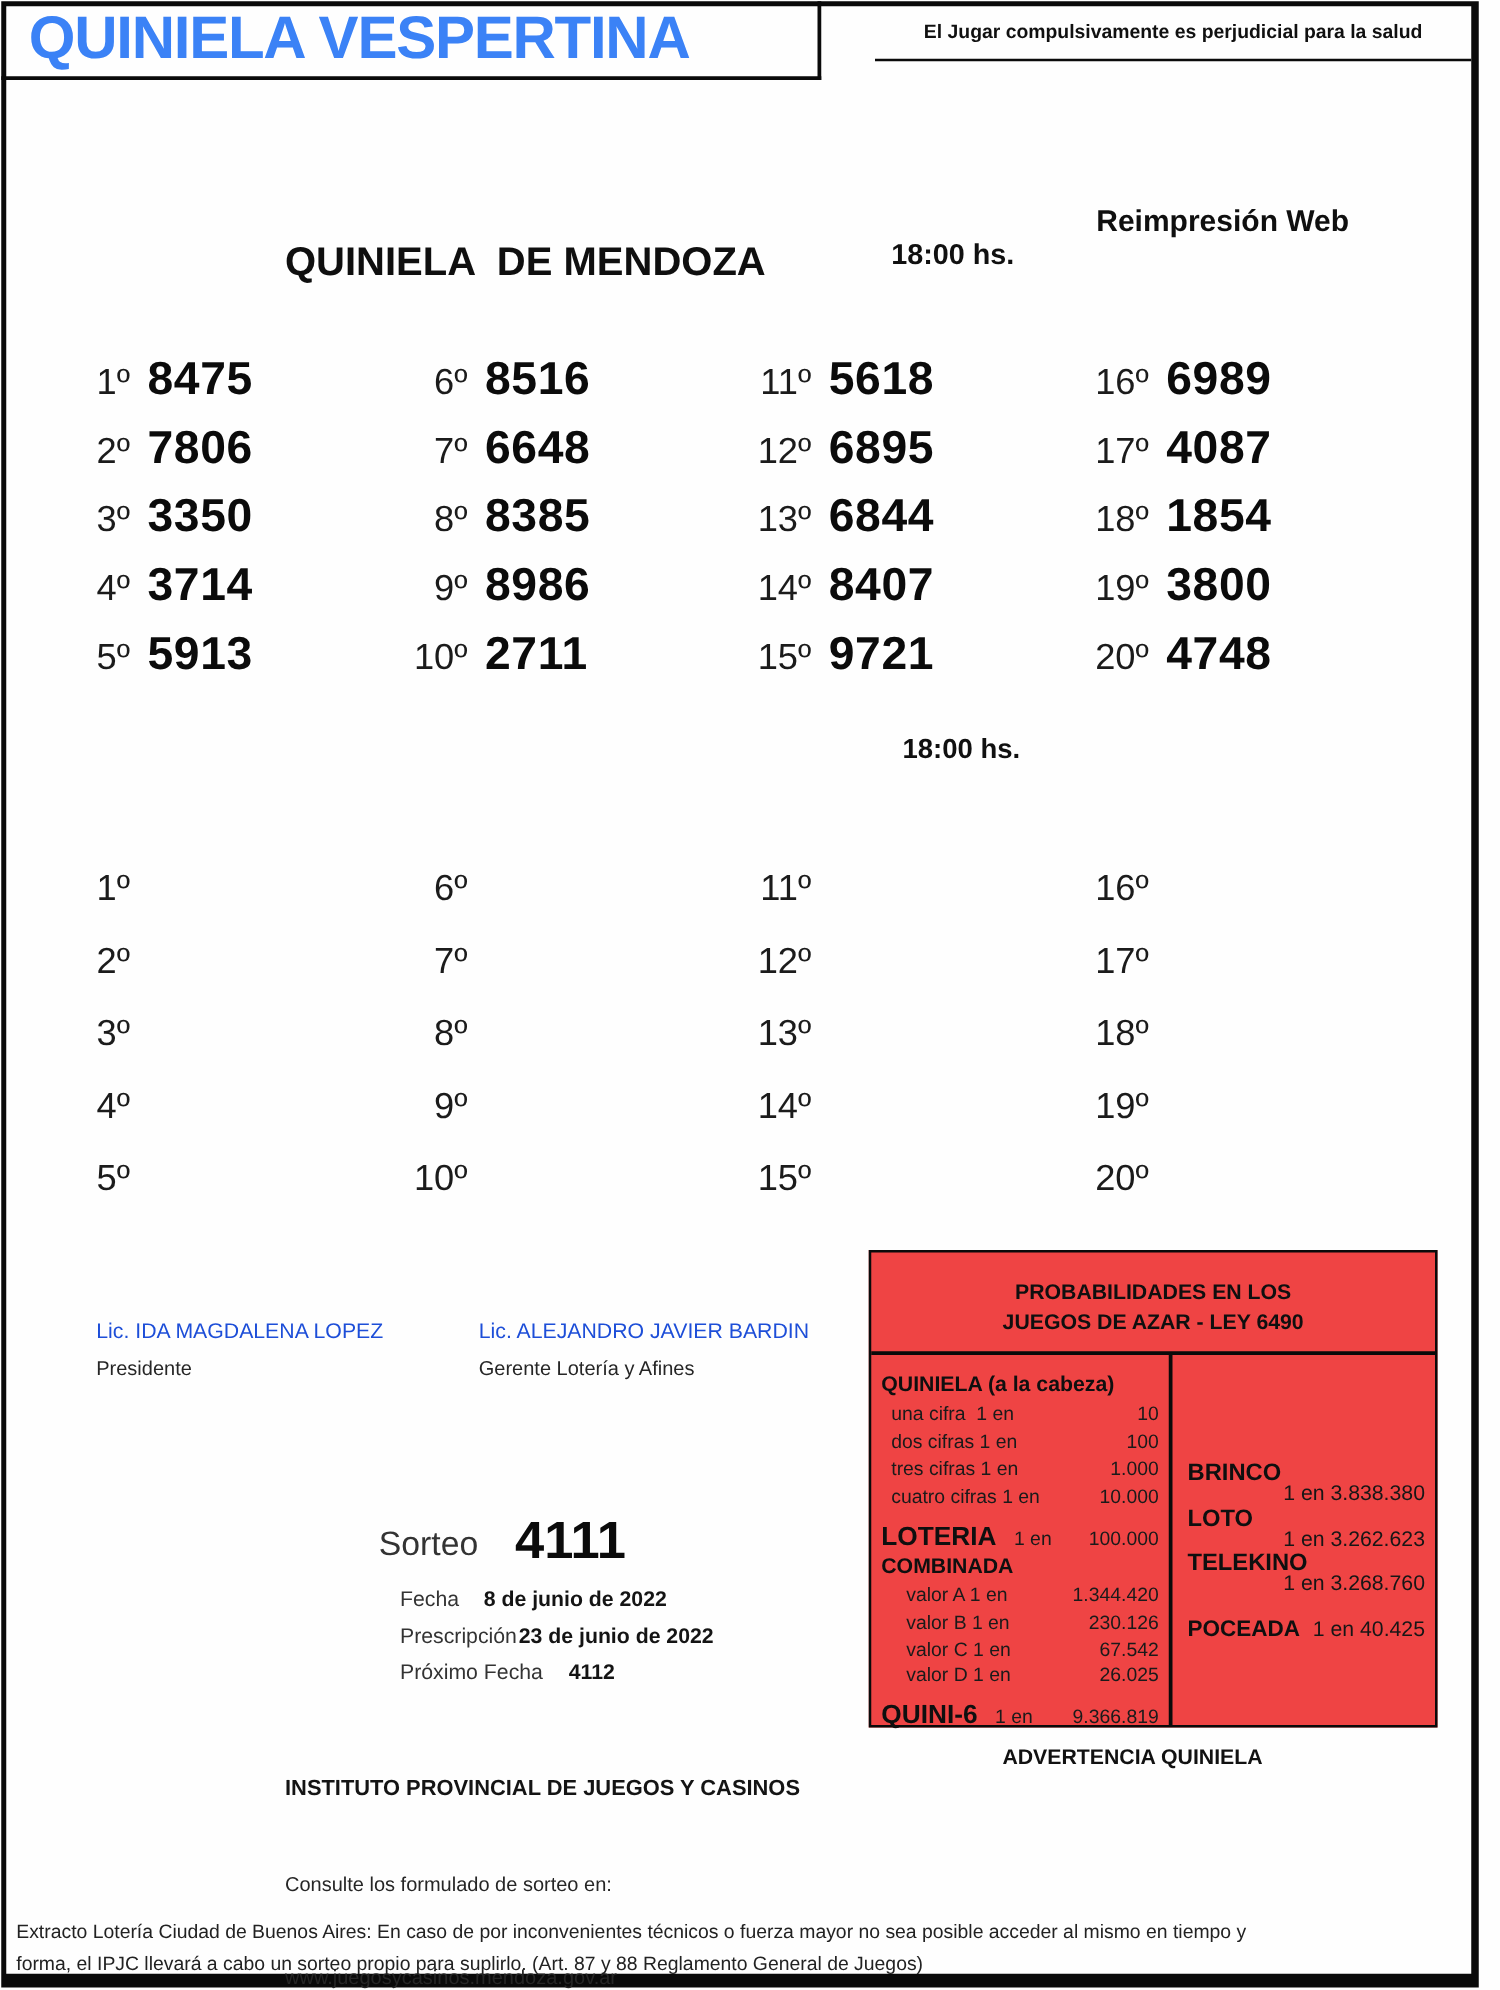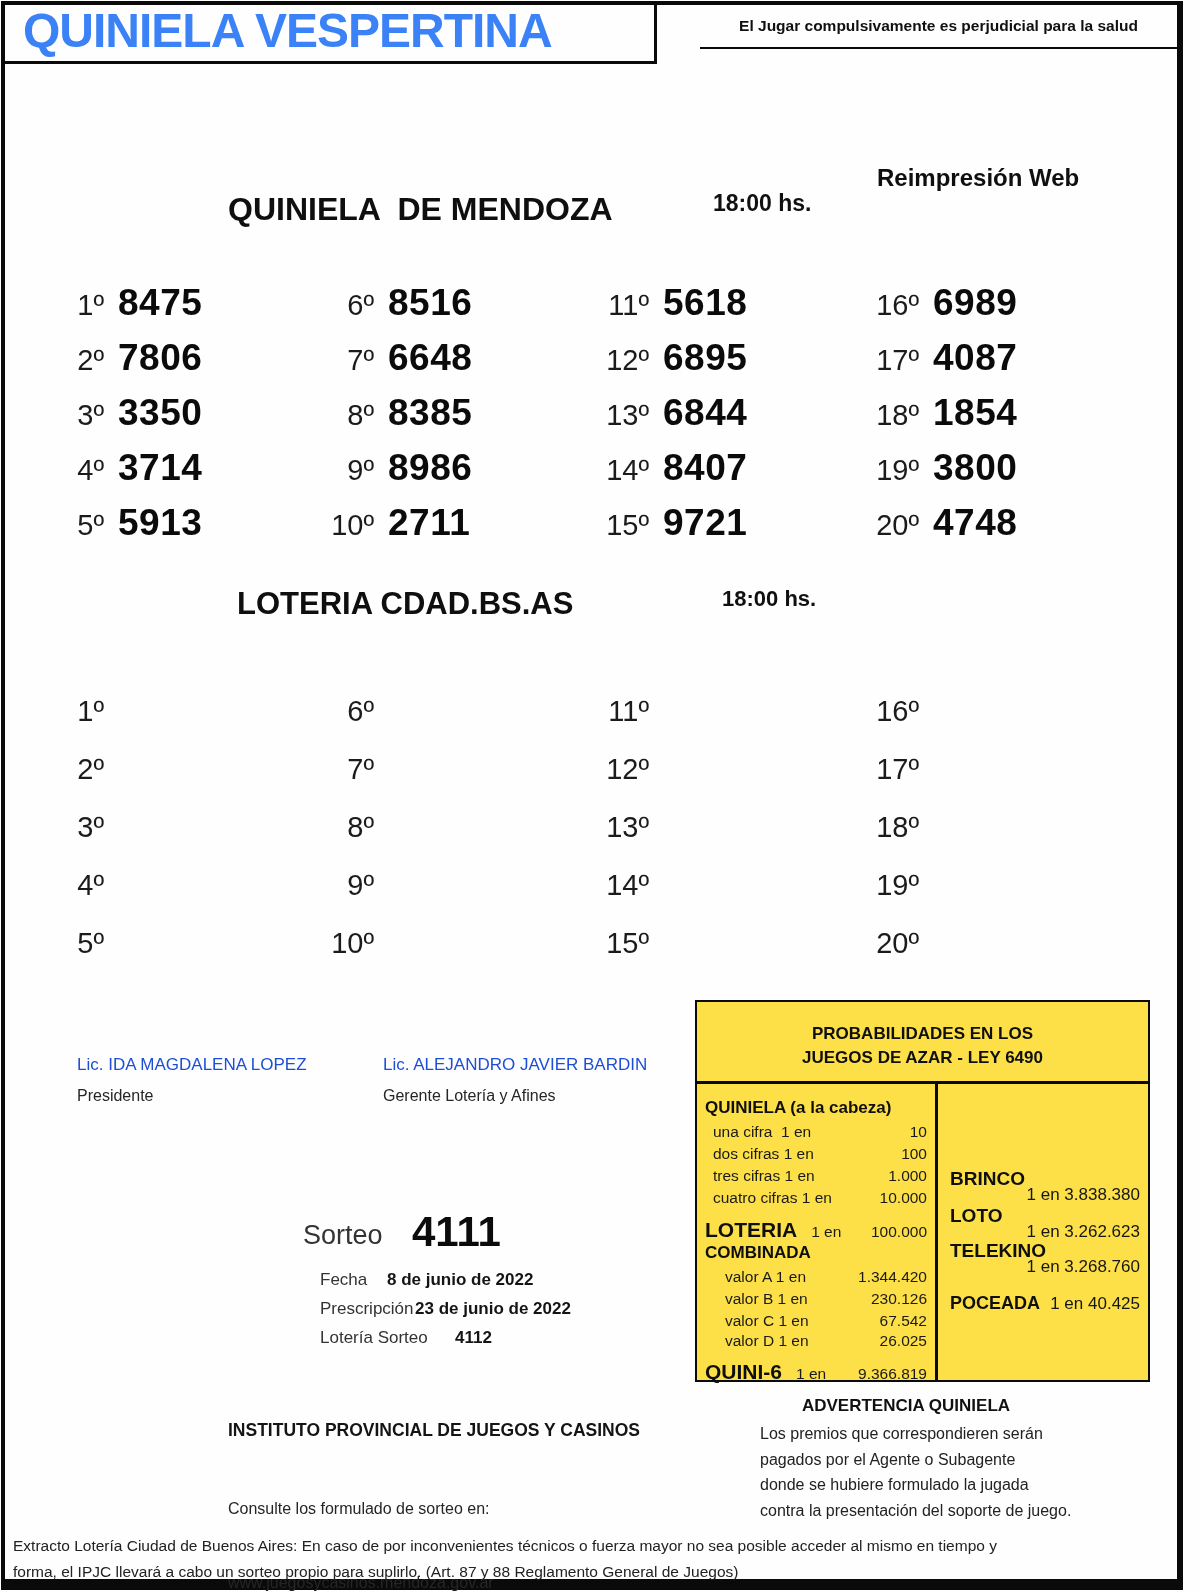--- a/index.html
+++ b/index.html
@@ -46,21 +46,21 @@
   .draw-number{ position:absolute; left:412px; top:1208px; font-size:42px; font-weight:bold; color:#0b0b0b; }
   .draw-row   { position:absolute; left:303px; font-size:17px; color:#333; display:flex; align-items:baseline; }
   .draw-row .lbl { display:inline-block;margin-left:17px; }
   .draw-row .val { font-weight:bold; color:#141414; }
   .w-fecha .lbl { width:67px; }
   .w-presc .lbl { width:95px; }
   .w-next  .lbl { width:135px; }
 
   .prob-box {
     position:absolute; left:695px; top:1000px; width:455px; height:382px;
-    border:2px solid #0a0a0a; box-sizing:border-box; background:#fde047;
+    border:2px solid #0a0a0a; box-sizing:border-box; background:#ef4444;
   }
   .prob-header {
     position:absolute; left:0; top:0; right:0; height:82px;
     border-bottom:3px solid #0a0a0a; box-sizing:border-box;
     text-align:center; padding-top:20px; font-weight:bold; font-size:17px; line-height:24px; color:#0f0f0f;
   }
   .prob-vdiv { position:absolute; left:238px; top:82px; bottom:0; width:3px; background:#0a0a0a; }
   .prow { position:absolute; left:8px; width:222px; display:flex; justify-content:space-between; align-items:baseline; font-size:15.5px; color:#1a1a1a; }
   .prow .plbl { white-space:pre; }
   .prow .pval { text-align:right; }
@@ -178,21 +178,20 @@
     </div>
   <div class="cell" style="left:855px;top:447px">
       <span class="pos">19º</span>
       <span class="num">3800</span>
     </div>
   <div class="cell" style="left:855px;top:502px">
       <span class="pos">20º</span>
       <span class="num">4748</span>
     </div>
 
-  <div class="sec-title bsas-title">LOTERIA CDAD.BS.AS</div>
   <div class="time-label time-bsas">18:00 hs.</div>
 
   <div class="cell" style="left:40px;top:695px">
       <span class="pos">1º</span>
     </div>
   <div class="cell" style="left:40px;top:753px">
       <span class="pos">2º</span>
     </div>
   <div class="cell" style="left:40px;top:811px">
       <span class="pos">3º</span>
@@ -258,21 +257,21 @@
   <div class="draw-number">4111</div>
   <div class="draw-row w-fecha" style="top:1270px">
     <span class="lbl">Fecha</span>
     <span class="val">8 de junio de 2022</span>
   </div>
   <div class="draw-row w-presc" style="top:1299px">
     <span class="lbl">Prescripción</span>
     <span class="val">23 de junio de 2022</span>
   </div>
   <div class="draw-row w-next" style="top:1328px">
-    <span class="lbl">Lotería Sorteo</span>
+    <span class="lbl">Próximo Fecha</span>
     <span class="val">4112</span>
   </div>
 
   <div class="prob-box">
     <div class="prob-header">
       <div>PROBABILIDADES EN LOS</div>
       <div>JUEGOS DE AZAR - LEY 6490</div>
     </div>
     <div class="prob-vdiv"></div>
 
@@ -327,26 +326,20 @@
     <div class="rval" style="top:220px">1 en 3.262.623</div>
     <div class="rlab" style="top:238px">TELEKINO</div>
     <div class="rval" style="top:255px">1 en 3.268.760</div>
     <div class="poceada-row" style="top:291px">
       <span class="pname">POCEADA</span>
       <span class="pv">1 en 40.425</span>
     </div>
   </div>
 
   <div class="adv-title">ADVERTENCIA QUINIELA</div>
-  <div class="adv-lines">
-    <div>Los premios que correspondieren serán</div>
-    <div>pagados por el Agente o Subagente</div>
-    <div>donde se hubiere formulado la jugada</div>
-    <div>contra la presentación del soporte de juego.</div>
-  </div>
 
   <div class="inst-name">INSTITUTO PROVINCIAL DE JUEGOS Y CASINOS</div>
   <div class="inst-lines">
     <div>Consulte los formulado de sorteo en:</div>
     <div>www.juegosycasinos.mendoza.gov.ar</div>
     
   </div>
 
   <div class="footer footer-1">Extracto Lotería Ciudad de Buenos Aires: En caso de por inconvenientes técnicos o fuerza mayor no sea posible acceder al mismo en tiempo y</div>
   <div class="footer footer-2">forma, el IPJC llevará a cabo un sorteo propio para suplirlo. (Art. 87 y 88 Reglamento General de Juegos)</div>

